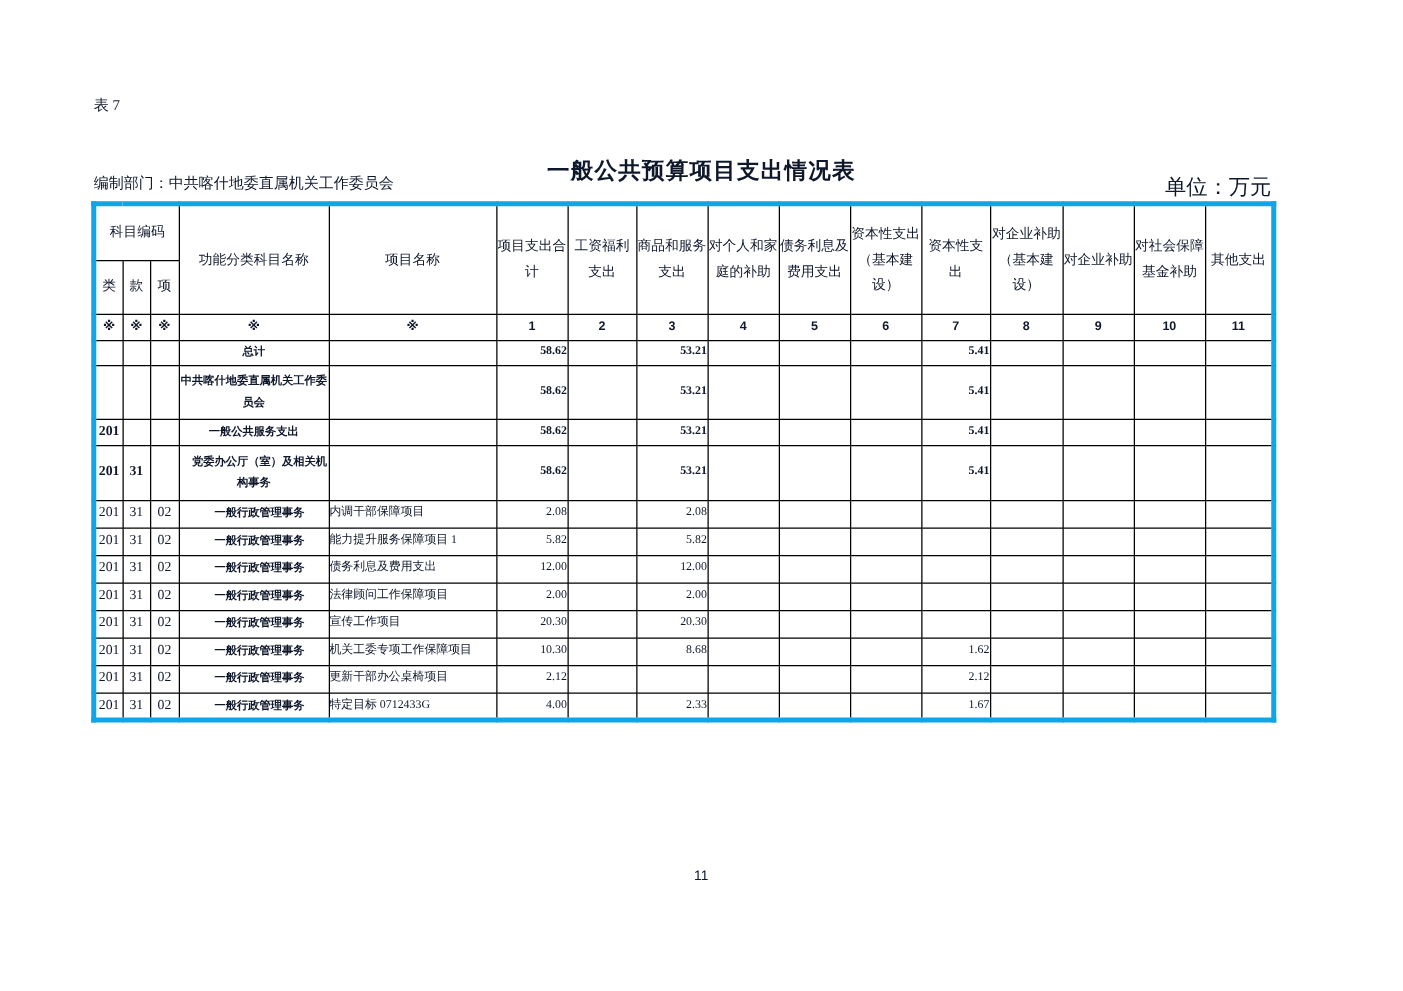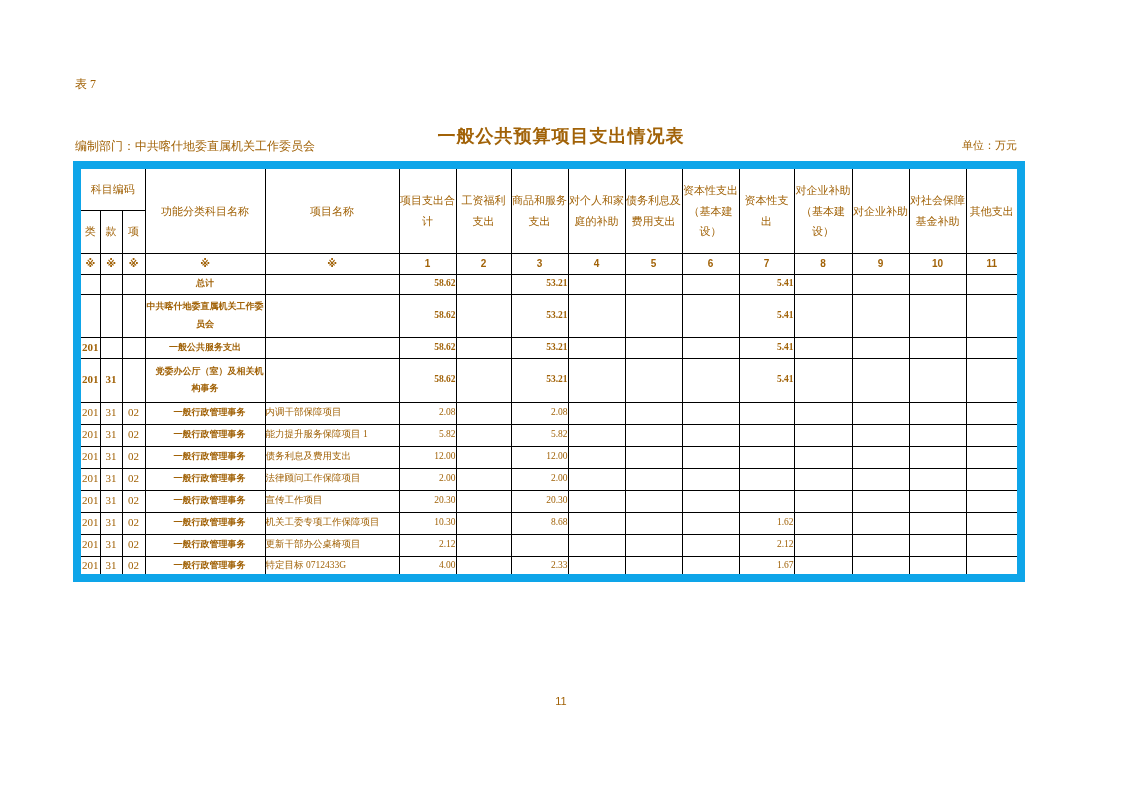--- a/index.html
+++ b/index.html
@@ -1,34 +1,34 @@
 <!DOCTYPE html>
 <html><head>
 <meta charset="utf-8">
 <style>
   html,body{margin:0;padding:0;background:#ffffff;}
   .page{
     position:relative;
     width:1122px;height:793px;
     background:#ffffff;
-    color:#a16207;
+    color:#0f172a;
     font-family:"Liberation Serif","DejaVu Serif",serif;
     overflow:hidden;
   }
   .sheet-label{position:absolute;left:75px;top:76px;font-size:12px;}
   .doc-title{
     position:absolute;left:0;top:101px;width:1122px;
     text-align:center;font-size:18px;font-weight:bold;letter-spacing:1px;margin-top:23px;
   }
   .prepared-by{position:absolute;left:75px;top:138px;font-size:12px;}
-  .unit-label{position:absolute;right:105px;top:138px;font-size:11px;}
+  .unit-label{position:absolute;right:105px;top:138px;font-size:17px;}
   table.budget{
     position:absolute;left:73px;top:161px;width:944px;
     border-collapse:collapse;table-layout:fixed;
-    border:8px solid #0ea5e9;
+    border:4px solid #0ea5e9;
   }
   table.budget th,table.budget td{
     border:1px solid #000;
     padding:0;
     overflow:hidden;
     vertical-align:middle;
     word-break:break-all;
   }
   tr.h1{height:45px;}
   tr.h2{height:43px;}

